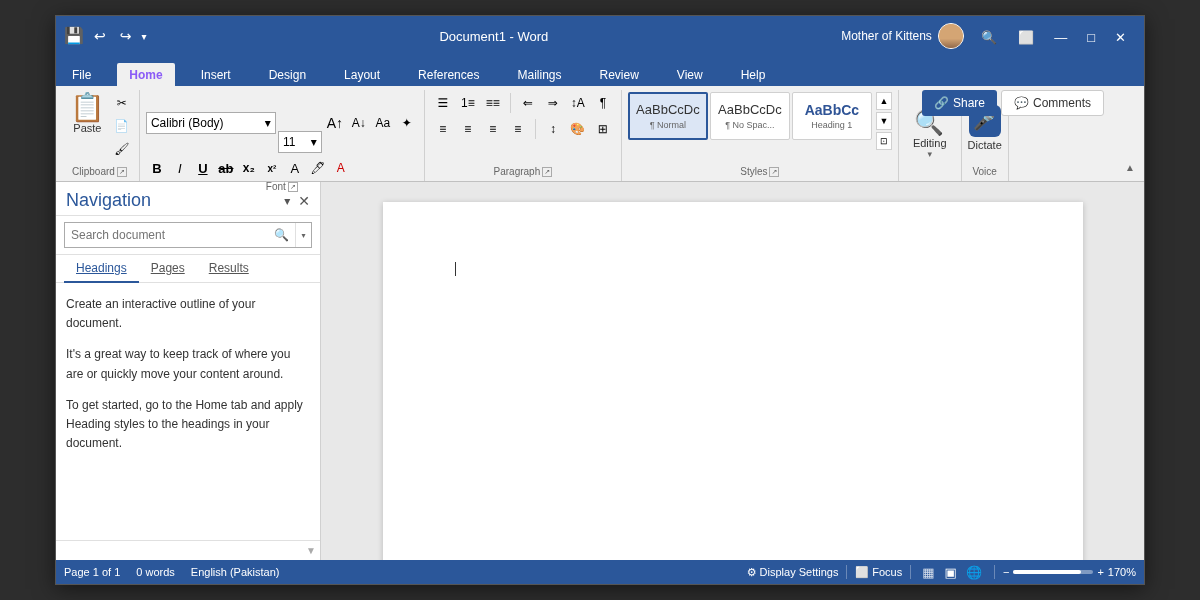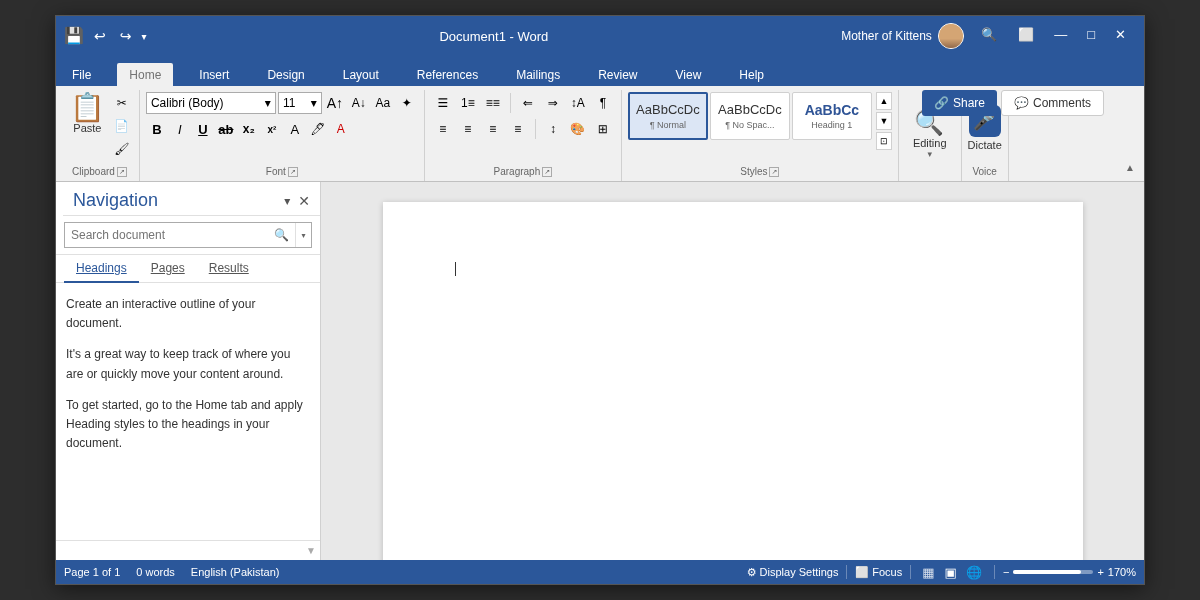--- a/index.html
+++ b/index.html
@@ -61,21 +61,21 @@
       cursor: pointer;
     }
     .title-center {
       flex: 1;
       text-align: center;
       color: white;
       font-size: 13px;
     }
     .title-right {
       display: flex;
-      align-items: flex-start;
+      align-items: flex-end;
       gap: 8px;
     }
     .title-user {
       display: flex;
       align-items: center;
       gap: 6px;
       color: white;
       font-size: 12px;
     }
     .title-avatar {
@@ -119,22 +119,22 @@
     .ribbon-tab {
       padding: 5px 12px 4px;
       color: white;
       font-size: 12px;
       cursor: pointer;
       border-radius: 2px 2px 0 0;
       margin-right: 14px;
     }
     .ribbon-tab.active {
       background: #f0f0f0;
-      color: #737373;
-      font-weight: 400;
+      color: #8b5cf6;
+      font-weight: 700;
     }
     
     .ribbon {
       height: 96px;
       background: #f0f0f0;
       border-bottom: 1px solid #c0c0c0;
       display: flex;
       align-items: stretch;
       padding: 4px 4px 0;
       flex-shrink: 0;
@@ -231,20 +231,21 @@
       width: 44px;
       height: 22px;
       border: 1px solid #ababab;
       background: white;
       font-size: 12px;
       padding: 0 4px;
       cursor: pointer;
       display: flex;
       align-items: center;
       justify-content: space-between;
+      margin-top: 39px;
     }
     .font-format-btns {
       display: flex;
       align-items: center;
       gap: 1px;
     }
     .fmt-btn {
       width: 22px;
       height: 22px;
       display: flex;
@@ -431,21 +432,20 @@
       display: flex;
       flex-direction: column;
       flex-shrink: 0;
     }
     .nav-header {
       display: flex;
       align-items: center;
       justify-content: space-between;
       padding: 8px 10px 4px;
       border-bottom: 1px solid #e0e0e0;
-      margin-left: 7px;
     }
     .nav-title {
       font-size: 18px;
       color: #2b579a;
       font-weight: 300;
     }
     .nav-header-btns {
       display: flex;
       align-items: center;
       gap: 4px;

